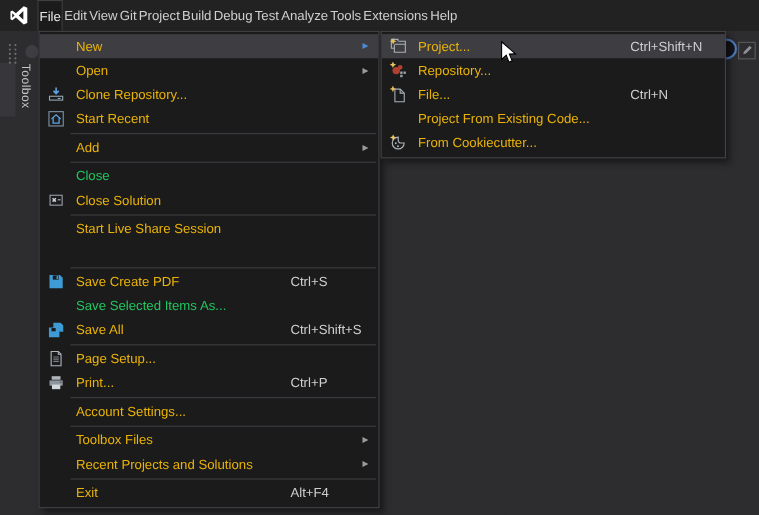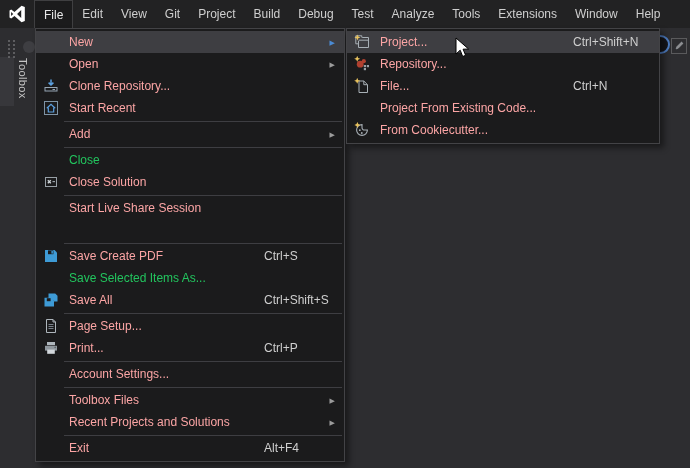--- a/index.html
+++ b/index.html
@@ -9,21 +9,21 @@
     font-family:"Liberation Sans","DejaVu Sans",sans-serif;
     -webkit-font-smoothing:antialiased;
   }
   
   .menubar{
     position:absolute;left:0;top:0;width:690px;height:28px;
     background:#222223;display:flex;align-items:stretch;z-index:15;
   }
   .vs-logo{width:34px;display:flex;align-items:center;justify-content:center;}
   .mb-item{
-    display:flex;align-items:center;padding:0 9px;font-size:12px;color:#CFCFCF;
+    display:flex;align-items:center;padding:0 1px;font-size:12px;color:#CFCFCF;
     cursor:default;white-space:nowrap;
   }
   .mb-item.open{
     background:#1B1B1C;border:1px solid #3F3F41;border-bottom:none;color:#E8E8E8;
   }
   
   .left-strip{position:absolute;left:0;top:28px;width:30px;height:440px;background:#2D2D30;z-index:1;}
   .toolbox-active{position:absolute;left:0;top:29px;width:14px;height:49px;background:#37373B;}
   .toolbox-tab{
     position:absolute;left:13px;top:30px;width:16px;height:50px;
@@ -47,21 +47,21 @@
     position:absolute;background:#1B1B1C;border:1px solid #434346;
     box-shadow:4px 4px 6px rgba(0,0,0,.45);padding:2px 0;box-sizing:border-box;
   }
   .file-menu{left:35px;top:28px;width:310px;z-index:20;}
   .submenu{left:346px;top:28px;width:314px;z-index:30;}
   .mi{
     position:relative;height:22px;display:flex;align-items:center;
     padding-left:6px;cursor:default;
   }
   .mi .ic{width:18px;height:16px;display:flex;align-items:center;justify-content:center;flex:0 0 18px;}
-  .mi .lb{font-size:12px;color:#fca5a5;margin-left:9px;white-space:nowrap;}
+  .mi .lb{font-size:12px;color:#eab308;margin-left:9px;white-space:nowrap;}
   .mi.dis .lb{color:#22c55e;}
   .mi .sc{position:absolute;font-size:12px;color:#CFCFCF;white-space:nowrap;}
   .file-menu .sc{left:228px;}
   .submenu .sc{left:226px;}
   .mi .ar{position:absolute;right:9px;font-size:7px;color:#9B9B9B;line-height:1;}
   .mi.hl{background:#3E3E42;}
   .mi.hl .ar{color:#4B8BD4;}
   .sep{height:1px;background:#3E3E42;margin:2px 2px 1px 28px;}
   
   .cursor{position:absolute;left:455px;top:37px;z-index:50;pointer-events:none;}
@@ -82,21 +82,20 @@
       <div class="mb-item">Edit</div>
       <div class="mb-item">View</div>
       <div class="mb-item">Git</div>
       <div class="mb-item">Project</div>
       <div class="mb-item">Build</div>
       <div class="mb-item">Debug</div>
       <div class="mb-item">Test</div>
       <div class="mb-item">Analyze</div>
       <div class="mb-item">Tools</div>
       <div class="mb-item">Extensions</div>
-      <div class="mb-item">Window</div>
       <div class="mb-item">Help</div>
     </div>
 </div>
 
 <div class="left-strip">
   <div class="toolbox-active"></div>
   <span class="grip-dots">
     <svg width="10" height="20" viewBox="0 0 10 20">
       <g fill="#6E6E70">
         <circle cx="2" cy="2" r="1"></circle>

